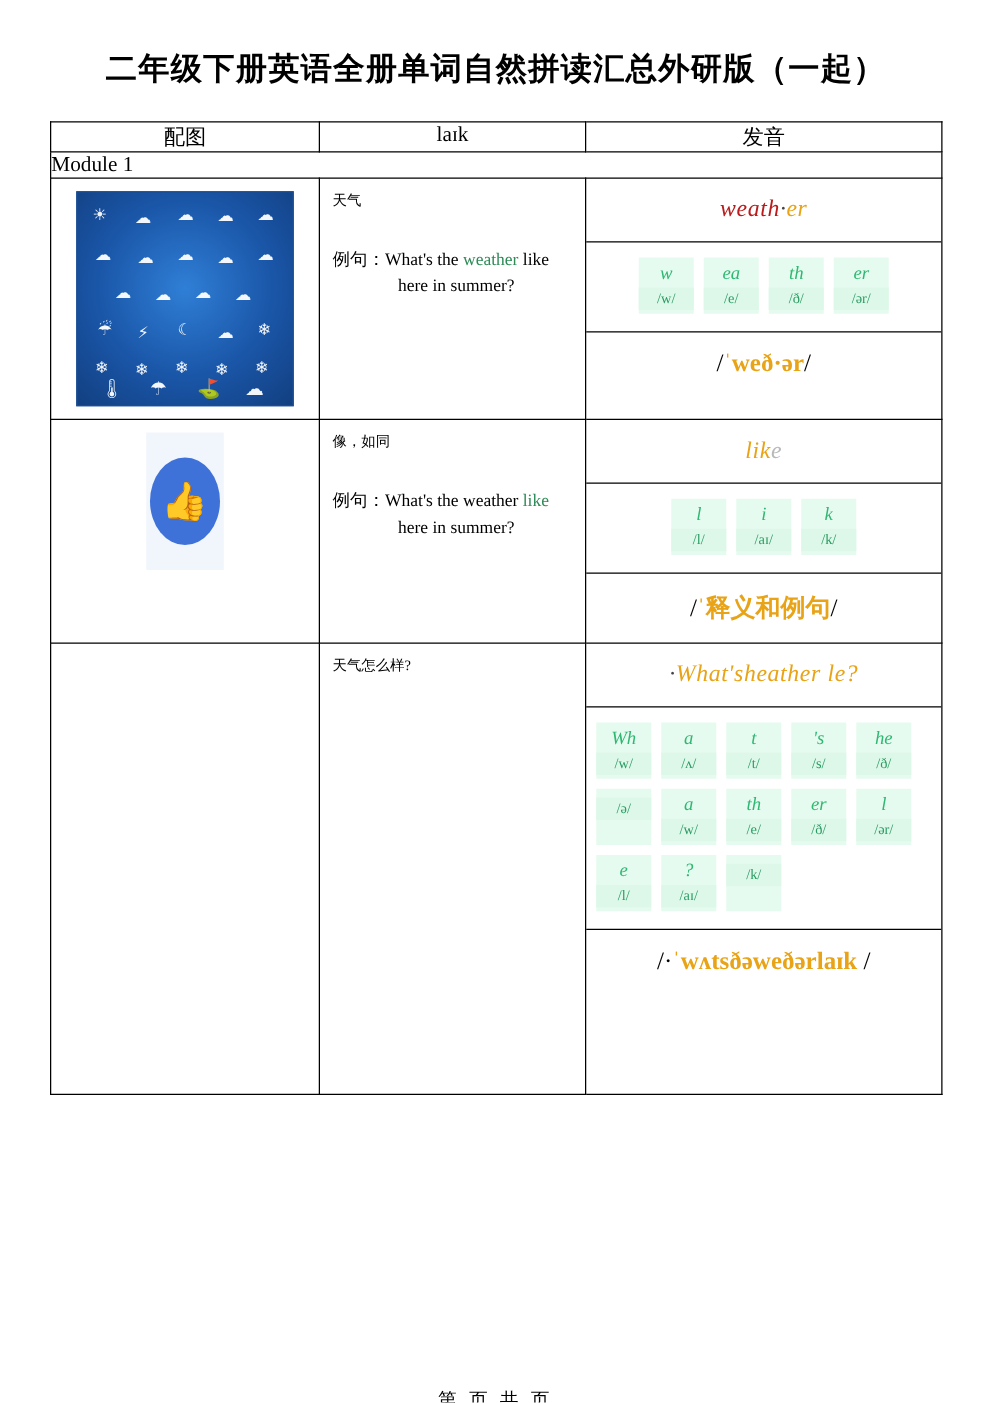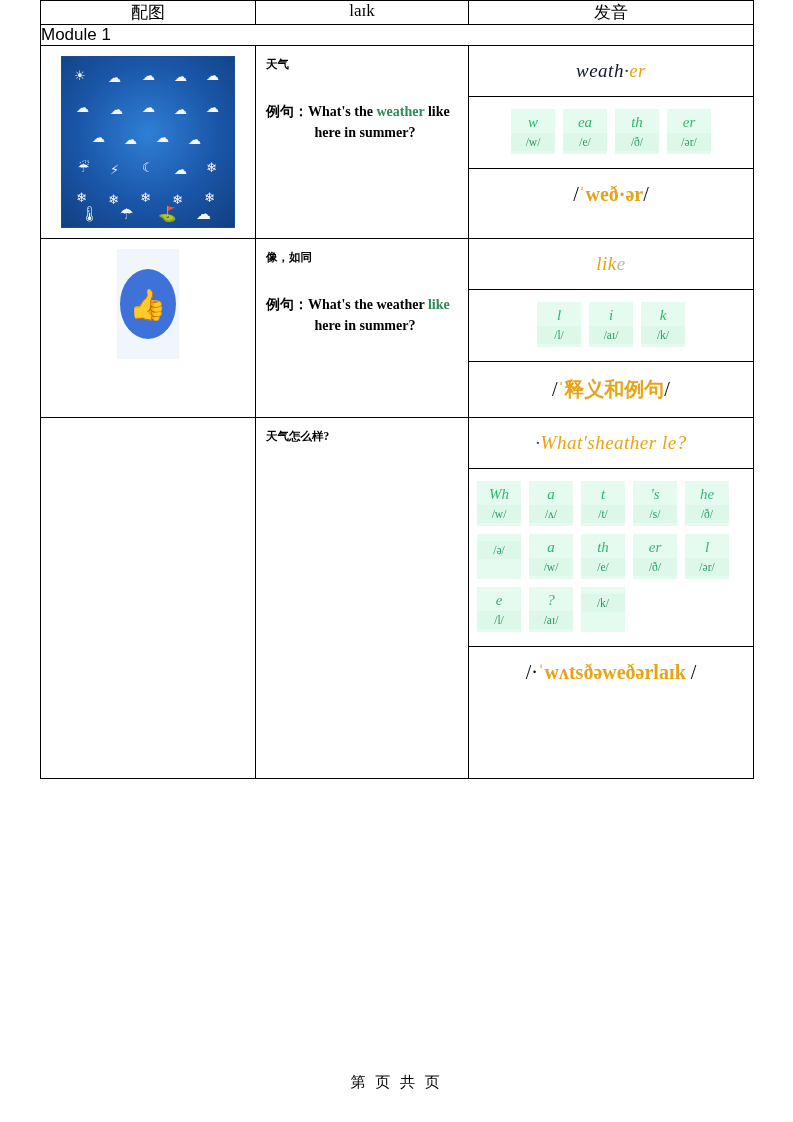--- a/index.html
+++ b/index.html
@@ -50,30 +50,29 @@
   .head-cell {
     text-align: center;
     font-size: 17px;
     font-family: "Liberation Serif", serif;
     padding: 12px 0 12px 0;
     vertical-align: middle;
   }
   .module-cell {
     font-size: 17px;
     padding: 9px 0 9px 14px;
-    font-family: Liberation Sans, sans-serif;
+    font-family: Liberation Serif, serif;
   }
 
   
   .mean-inner {
     padding: 10px 8px 8px 10px;
     font-size: 11.5px;
     font-family: "Liberation Serif", serif;
     line-height: 1.45;
-    font-weight: bold;
   }
   .mean-cn {
     font-size: 11.5px;
     margin-bottom: 28px;
   }
   .mean-ex {
     font-size: 14px;
     line-height: 1.5;
   }
   .mean-ex .hl { color: #2e8b57; }
@@ -88,21 +87,21 @@
   }
   .pron-row:last-child { border-bottom: none; }
 
   .word-line {
     padding: 14px 6px;
     font-style: italic;
     font-size: 19px;
     font-family: "Liberation Serif", serif;
     letter-spacing: 0.5px;
   }
-  .word-line .g { color: #0f172a; }
+  .word-line .g { color: #b91c1c; }
   .word-line .o { color: #e8a317; }
   .word-line .gray { color: #b9b9b9; }
   .word-line .dot { color: #444; }
 
   .chips {
     padding: 12px 8px 14px 8px;
     display: flex;
     flex-wrap: wrap;
     gap: 8px;
     justify-content: flex-start;
@@ -194,20 +193,21 @@
     font-size: 15px;
     letter-spacing: 3px;
     font-family: "Liberation Serif", serif;
   }
 </style>
 </head>
 <body>
 
 <div class="page">
 
+  <div class="doc-title">二年级下册英语全册单词自然拼读汇总外研版（一起）</div>
 
   <table class="main">
     <colgroup>
       <col class="col-pic">
         <col class="col-mean">
         <col class="col-pron">
     </colgroup>
     <tbody>
       <tr>
         <td class="head-cell">配图</td>

